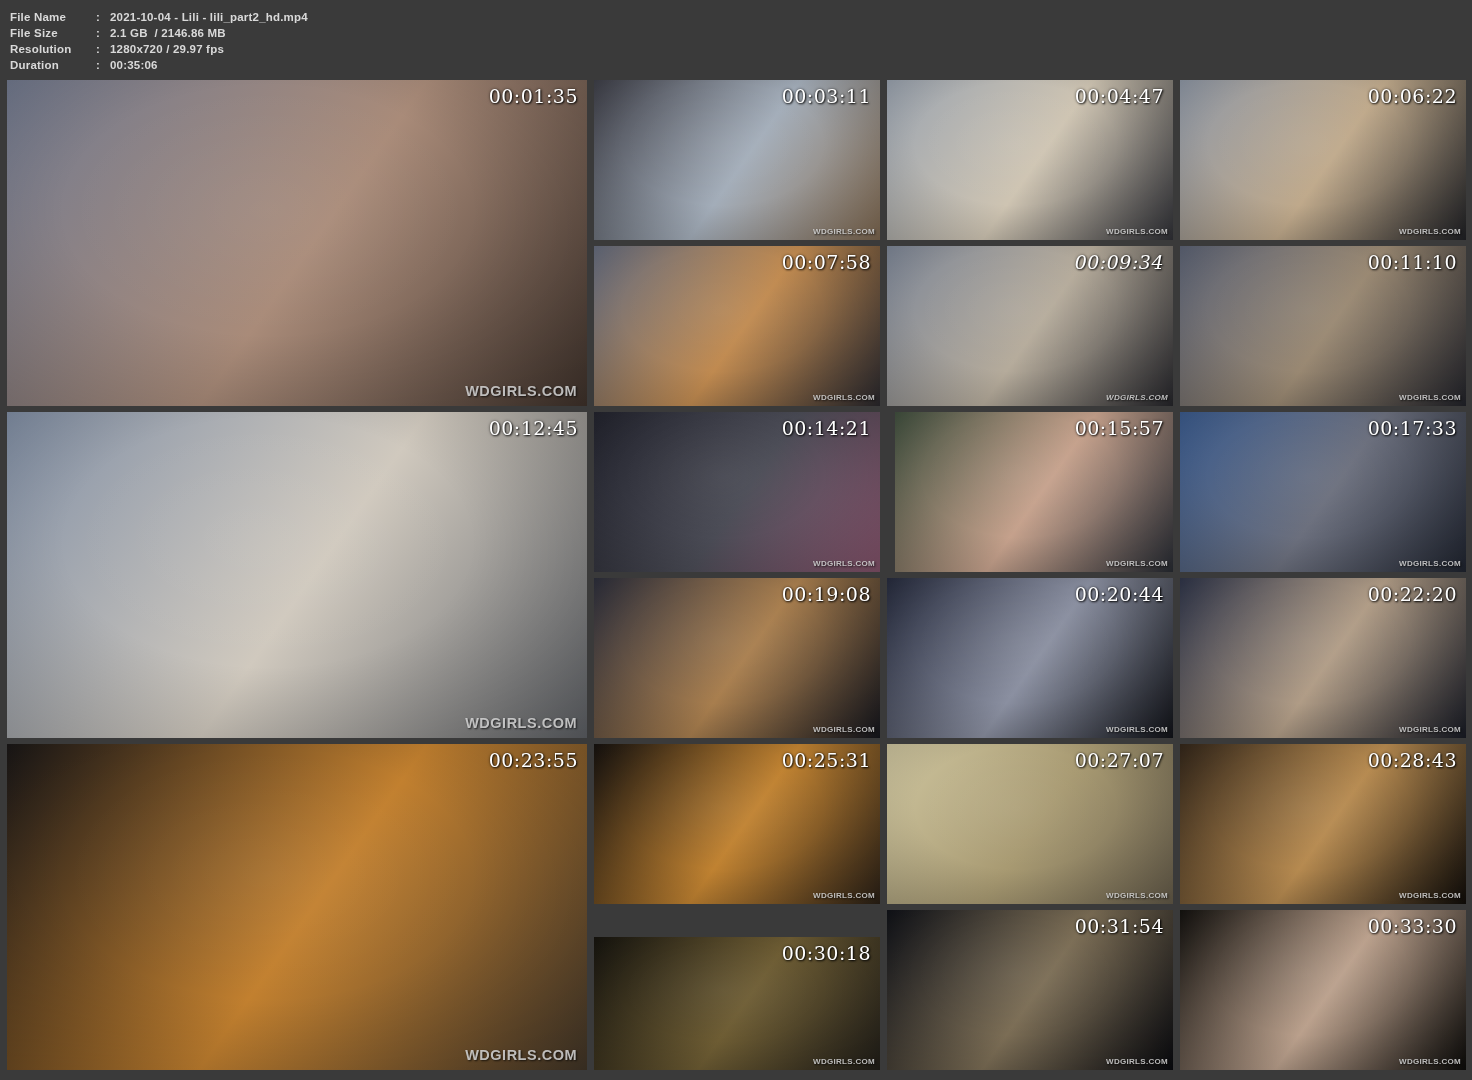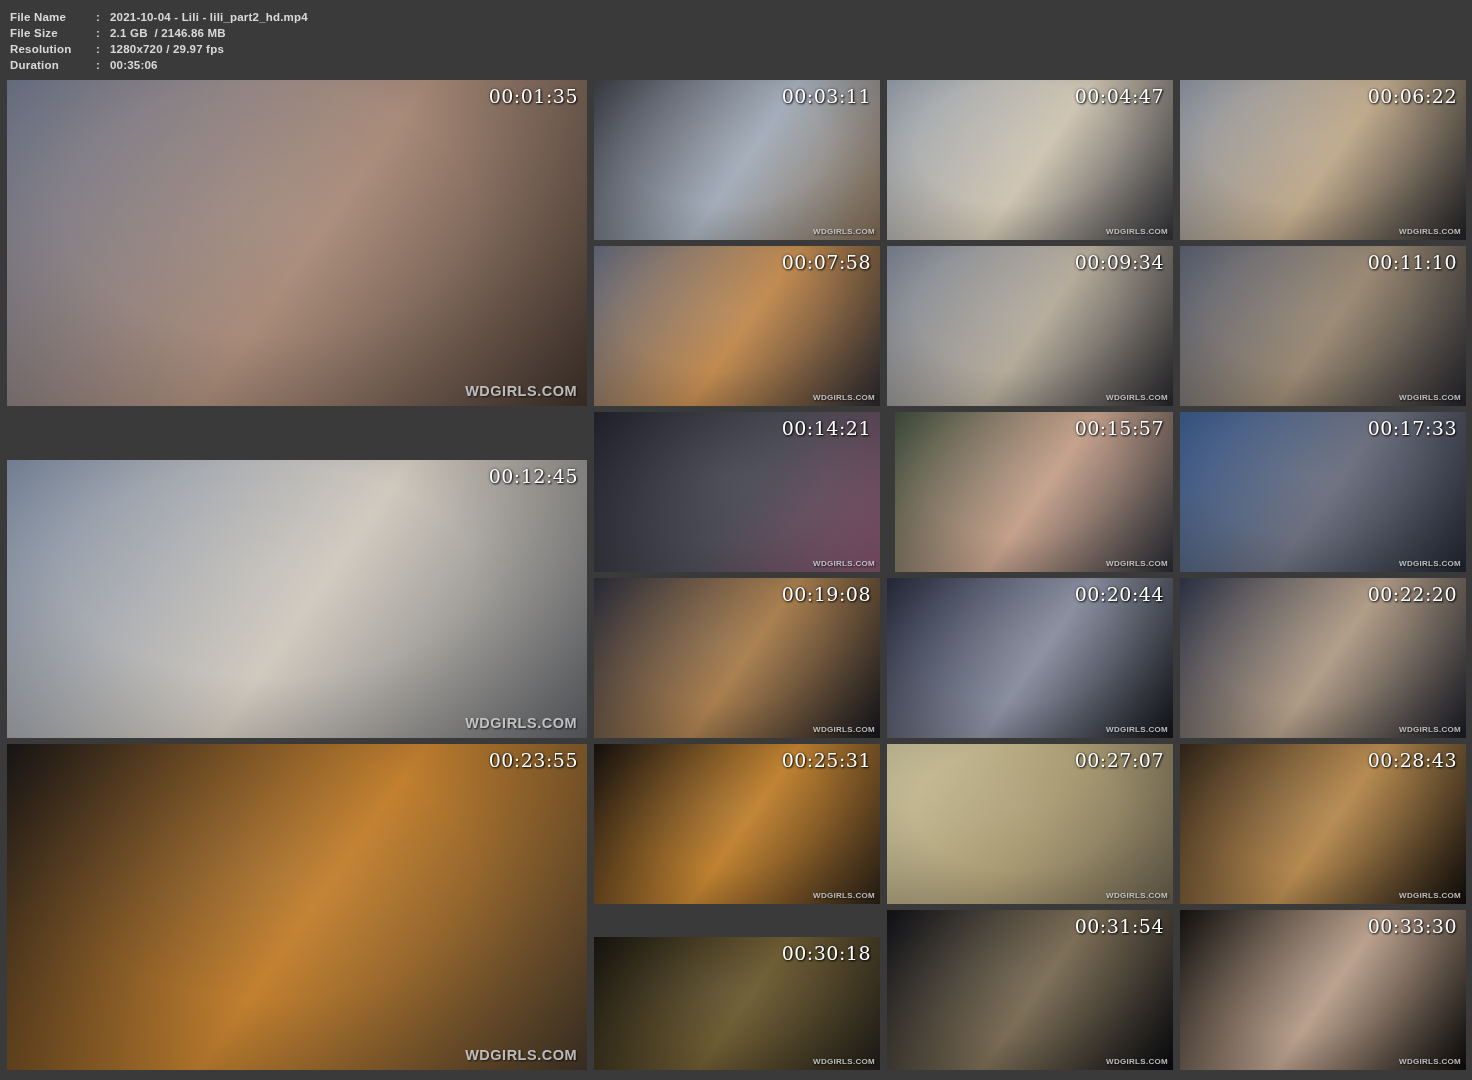--- a/index.html
+++ b/index.html
@@ -124,32 +124,32 @@
       <span class="wm">WDGIRLS.COM</span>
     </div>
     <div class="thumb small" style="background: linear-gradient(125deg, rgb(144, 153, 167) 0%, rgb(191, 169, 139) 52%, rgb(35, 36, 40) 100%);">
       <span class="ts">00:06:22</span>
       <span class="wm">WDGIRLS.COM</span>
     </div>
     <div class="thumb small" style="background: linear-gradient(125deg, rgb(102, 109, 127) 0%, rgb(192, 138, 80) 52%, rgb(46, 44, 49) 100%);">
       <span class="ts">00:07:58</span>
       <span class="wm">WDGIRLS.COM</span>
     </div>
-    <div class="thumb small" style="background: linear-gradient(125deg, rgb(127, 136, 152) 0%, rgb(181, 171, 155) 52%, rgb(42, 42, 47) 100%);">
+    <div class="thumb small" style="background: linear-gradient(125deg, rgb(127, 136, 152) 0%, rgb(181, 171, 155) 52%, rgb(42, 42, 47) 100%); font-style: italic;">
       <span class="ts">00:09:34</span>
       <span class="wm">WDGIRLS.COM</span>
     </div>
     <div class="thumb small" style="background: linear-gradient(125deg, rgb(93, 100, 118) 0%, rgb(153, 136, 114) 52%, rgb(38, 39, 46) 100%);">
       <span class="ts">00:11:10</span>
       <span class="wm">WDGIRLS.COM</span>
     </div>
   </section>
 
   <section class="section">
-    <div class="thumb large" style="background: linear-gradient(125deg, rgb(130, 144, 166) 0%, rgb(208, 201, 190) 52%, rgb(102, 105, 110) 100%); margin-top: 48px;">
+    <div class="thumb large" style="background: linear-gradient(125deg, rgb(130, 144, 166) 0%, rgb(208, 201, 190) 52%, rgb(102, 105, 110) 100%);">
       <span class="ts">00:12:45</span>
       <span class="wm">WDGIRLS.COM</span>
     </div>
     <div class="thumb small" style="background: linear-gradient(125deg, rgb(35, 36, 46) 0%, rgb(74, 75, 85) 52%, rgb(143, 90, 116) 100%);">
       <span class="ts">00:14:21</span>
       <span class="wm">WDGIRLS.COM</span>
     </div>
     <div class="thumb small" style="background: linear-gradient(125deg, rgb(65, 80, 63) 0%, rgb(197, 161, 140) 52%, rgb(44, 48, 56) 100%); margin-left: 8px;">
       <span class="ts">00:15:57</span>
       <span class="wm">WDGIRLS.COM</span>

